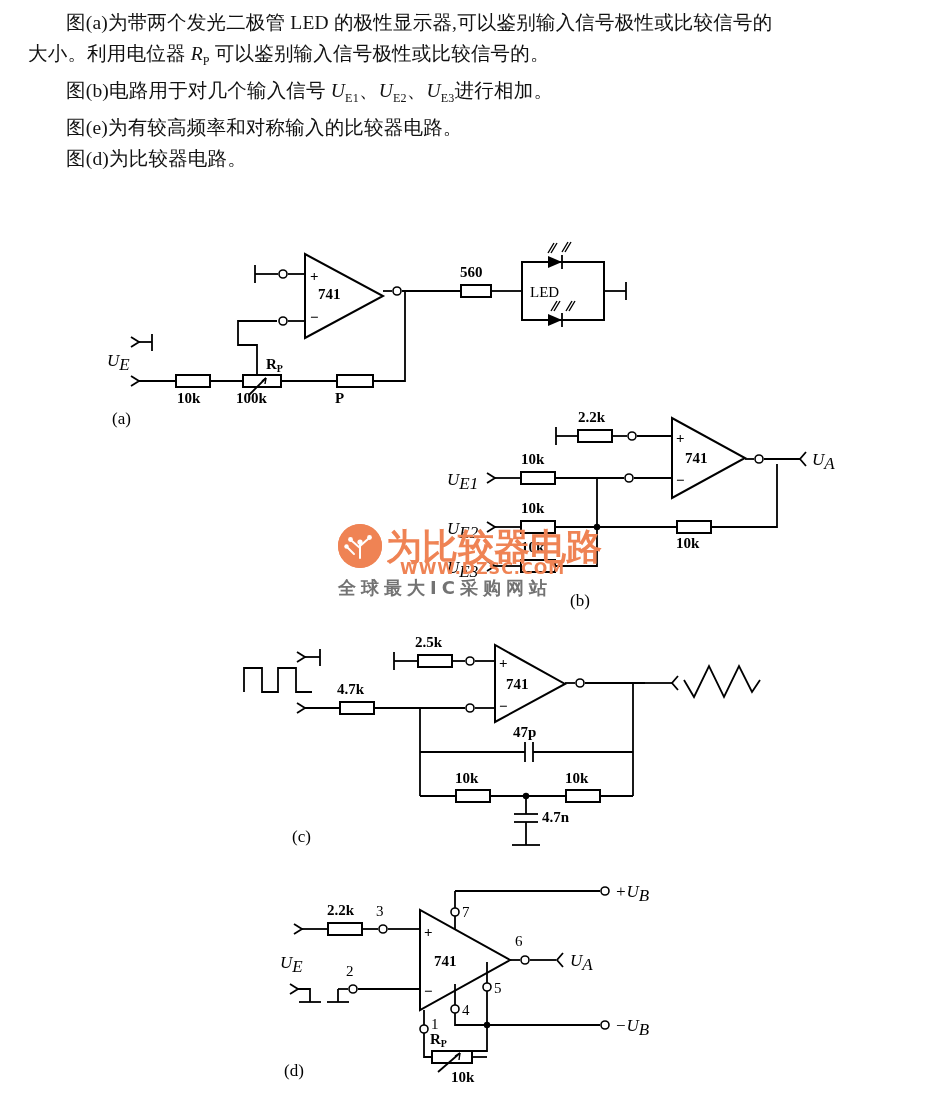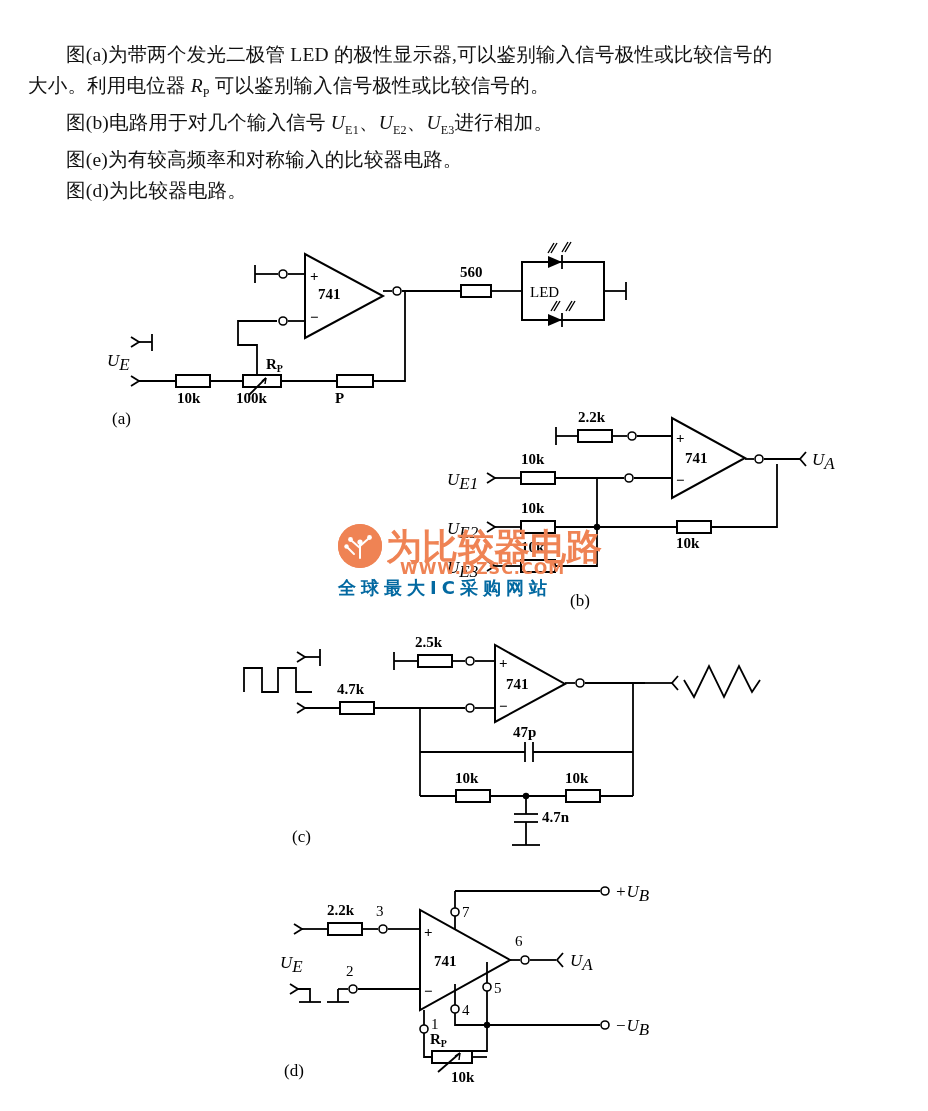--- a/index.html
+++ b/index.html
@@ -17,21 +17,20 @@
     font-family: "Liberation Serif", "DejaVu Serif", serif;
     color: #000000;
   }
 
   
   .prose {
     position: absolute;
     left: 28px;
     top: 8px;
     width: 876px;
-    margin-top: 32px;
   }
   .pline {
     font-family: "Liberation Serif", "DejaVu Serif", serif;
     font-size: 19.5px;
     line-height: 30.5px;
     letter-spacing: 0.2px;
     white-space: nowrap;
     color: #111;
   }
   .pline.indent { text-indent: 38px; }
@@ -70,21 +69,21 @@
     position: absolute; left: 62px; top: 47px;
     font-family: "DejaVu Sans", sans-serif;
     font-size: 16px; font-weight: bold;
     color: #ef8354; letter-spacing: 1px;
     white-space: nowrap;
   }
   .wm-sub {
     position: absolute; left: 0px; top: 64px;
     font-family: "DejaVu Sans", sans-serif;
     font-size: 18px; font-weight: bold;
-    color: #0369a1; letter-spacing: 5px;
+    color: #737373; letter-spacing: 5px;
     white-space: nowrap;
   }
 
   
   text.lbl {
     font-family: "Liberation Serif", "DejaVu Serif", serif;
     font-size: 15px;
     fill: #000;
   }
   text.lbl-b {

